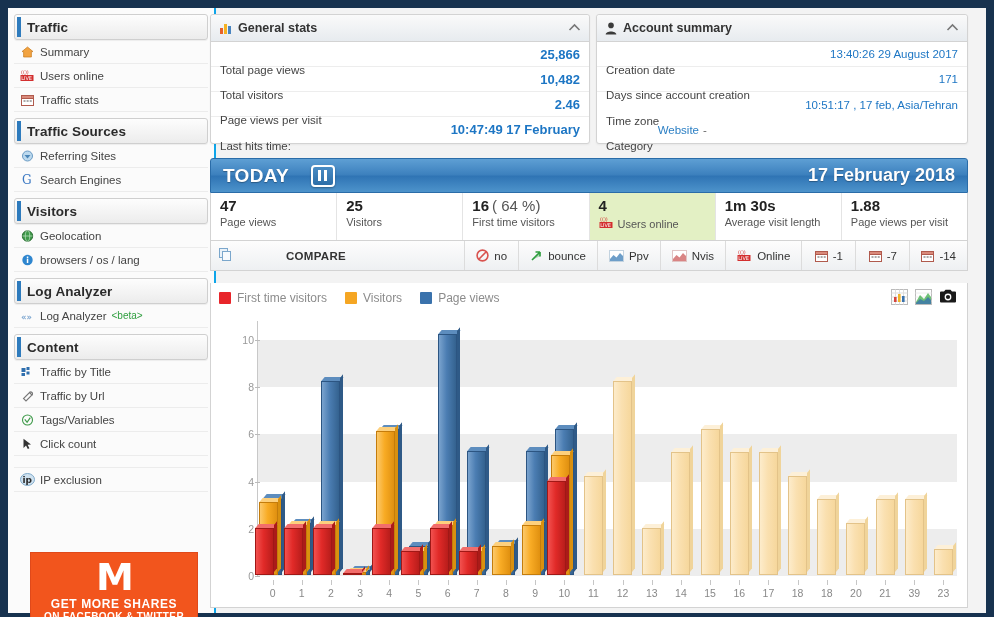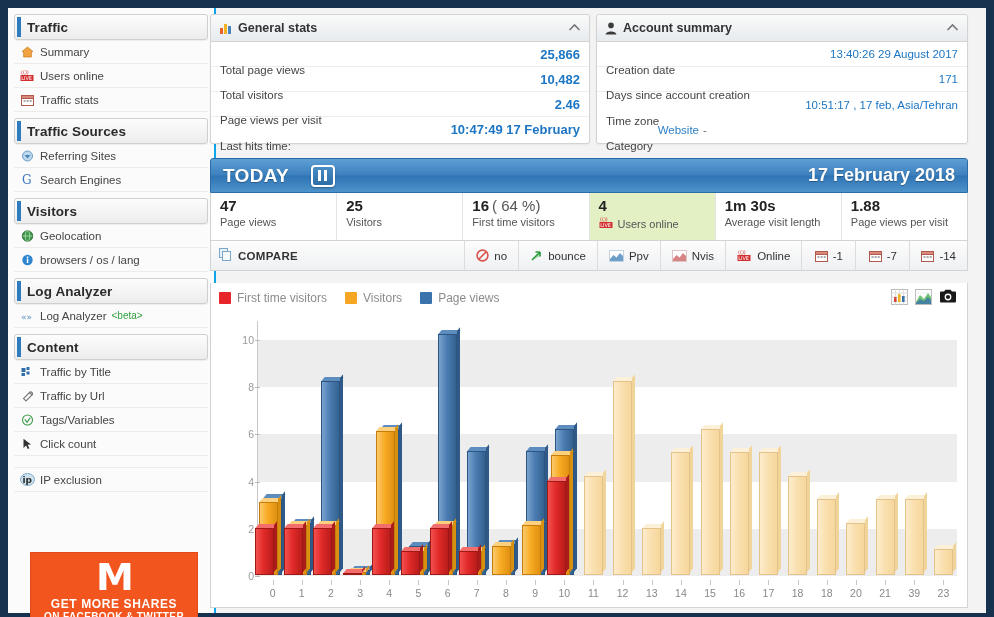--- a/index.html
+++ b/index.html
@@ -174,21 +174,21 @@
   .kpi .lbl .liveico { margin-right:4px; }
 
   
   #compare-bar {
     display:flex; align-items:center;
     height:30px;
     background:linear-gradient(to bottom,#fdfdfd,#eef0f2);
     border:1px solid #d3d3d3; border-top:none;
     padding-left:8px;
   }
-  #compare-label { display:flex; align-items:center; font-weight:bold; font-size:11.5px; color:#333; letter-spacing:.3px; }
+  #compare-label { display:flex; align-items:center; font-weight:bold; font-size:11.5px; color:#333; letter-spacing:.3px;gap:48px; }
   #compare-label .cico { margin-right:6px; }
   #compare-btns { margin-left:auto; display:flex; height:100%; }
   .cbtn {
     display:flex; align-items:center; justify-content:center;
     padding:0 11px;
     border-left:1px solid #dcdcdc;
     font-size:11.5px; color:#333;
     cursor:pointer;
     min-width:54px;
   }

